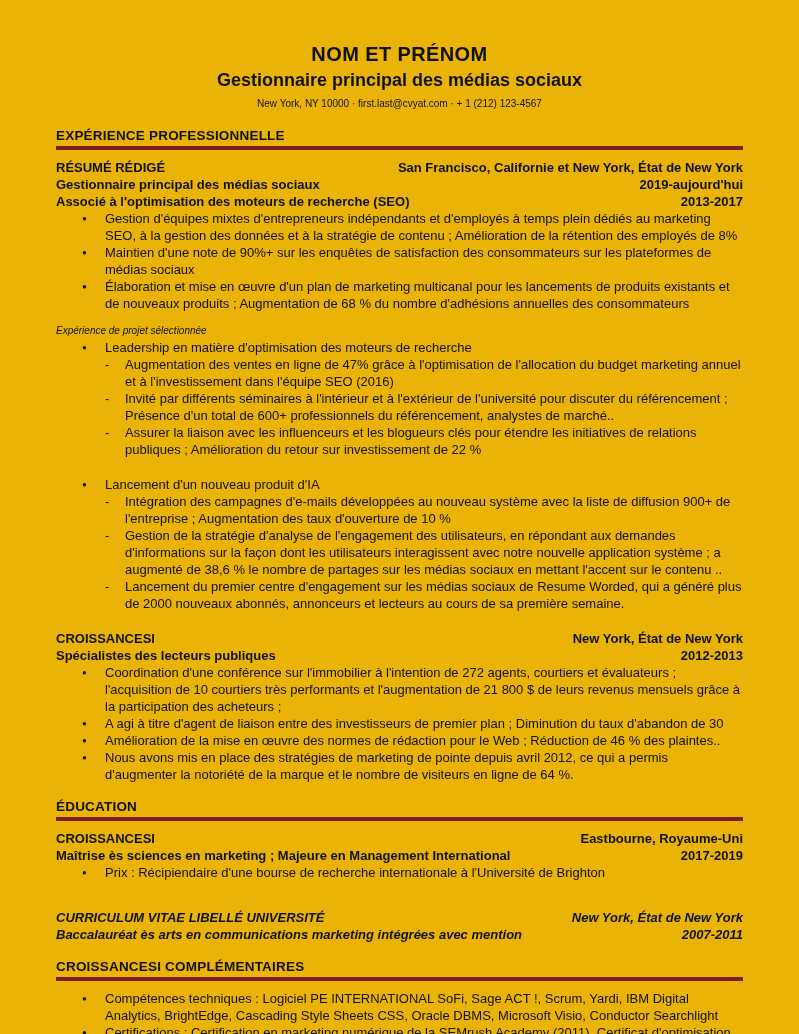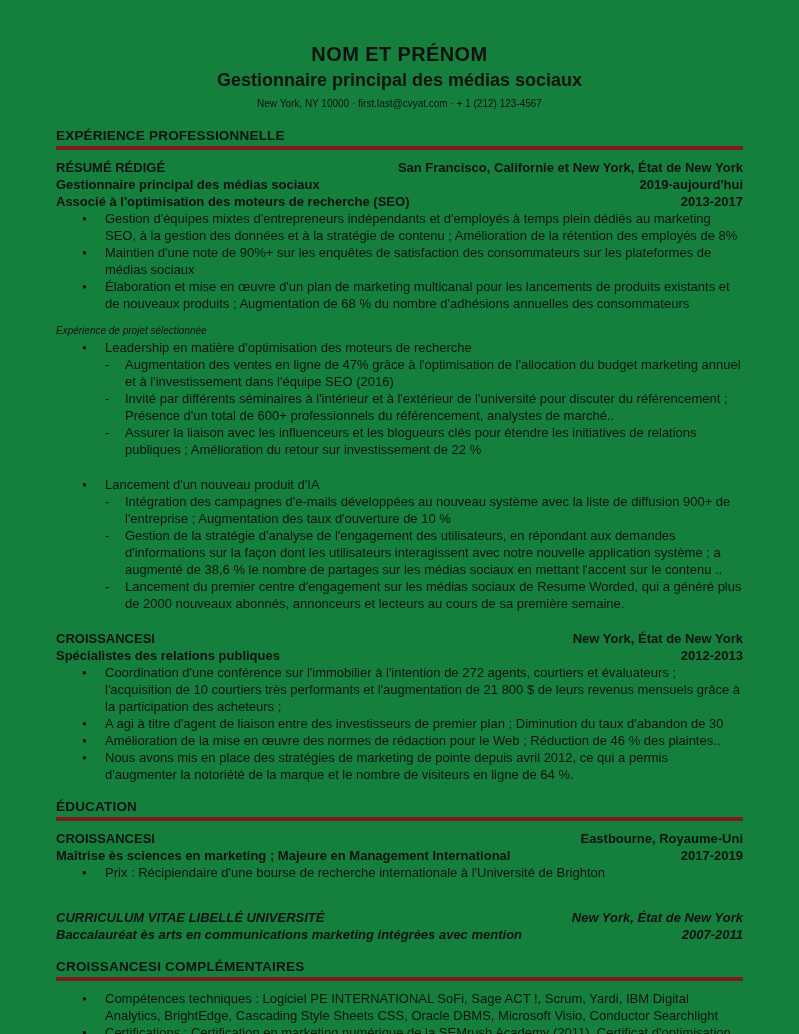--- a/index.html
+++ b/index.html
@@ -1,19 +1,19 @@
 <!DOCTYPE html>
 <html><head>
 <meta charset="utf-8">
 <style>
   html,body { margin:0; padding:0; background:#ffffff; }
   .page {
     width:799px; height:1034px; box-sizing:border-box;
     padding:42px 56px 0 56px; overflow:hidden;
-    font-family:"Liberation Sans", sans-serif; color:#111111; background:#15803d;
+    font-family:"Liberation Sans", sans-serif; color:#111111; background:#eab308;
   }
   .header { text-align:center; }
   .name { font-size:20px; font-weight:800; letter-spacing:.4px; line-height:24px; }
   .title { font-size:18px; font-weight:800; line-height:22px; margin-top:3px; }
   .contact { font-size:10px; line-height:16px; margin-top:5px; }
 
   .section-heading {
     font-size:13.5px; font-weight:800; letter-spacing:.2px;
     border-bottom:4px solid #7f1d1d; padding-bottom:3px; margin-top:16px;
   }
@@ -108,21 +108,21 @@
       <span class="txt">Lancement du premier centre d'engagement sur les médias sociaux de Resume Worded, qui a généré plus de 2000 nouveaux abonnés, annonceurs et lecteurs au cours de sa première semaine.</span>
     </div>
   </div>
 
   <div class="gap-lg">
     <div class="row">
       <span class="left">CROISSANCESI</span>
       <span class="right">New York, État de New York</span>
     </div>
     <div class="row">
-      <span class="left">Spécialistes des relations publiques</span>
+      <span class="left">Spécialistes des lecteurs publiques</span>
       <span class="right">2012-2013</span>
     </div>
     <div class="b">
       <span class="g">●</span>
       <span class="txt">Coordination d'une conférence sur l'immobilier à l'intention de 272 agents, courtiers et évaluateurs ; l'acquisition de 10 courtiers très performants et l'augmentation de 21 800 $ de leurs revenus mensuels grâce à la participation des acheteurs ;</span>
     </div>
     <div class="b">
       <span class="g">●</span>
       <span class="txt">A agi à titre d'agent de liaison entre des investisseurs de premier plan ; Diminution du taux d'abandon de 30</span>
     </div>

